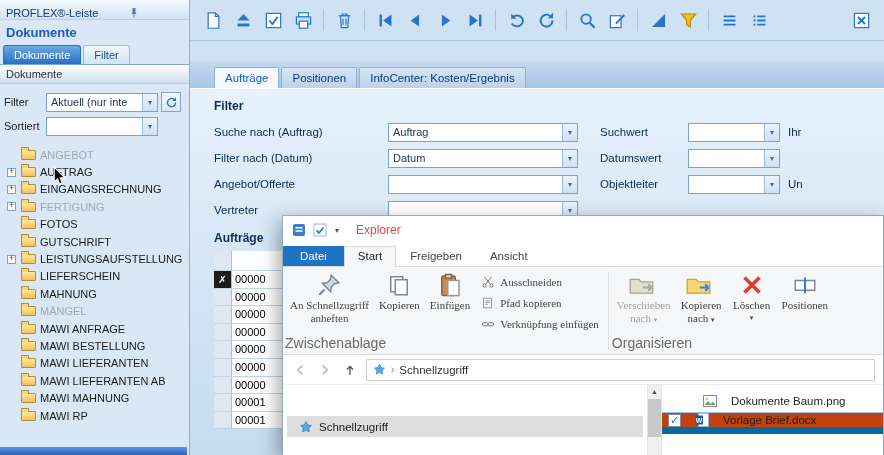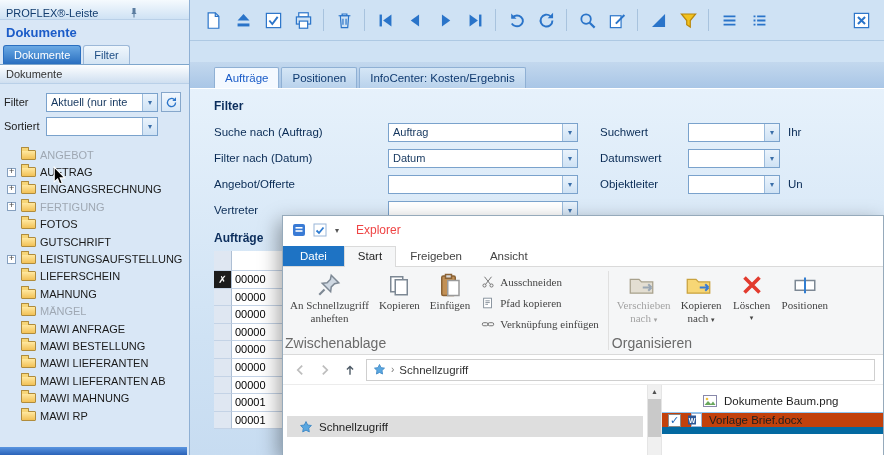--- a/index.html
+++ b/index.html
@@ -126,21 +126,21 @@
   .ex-left{flex:0 0 364px;position:relative}
   .ex-navitem{position:absolute;left:4px;top:31px;right:4px;height:21px;background:#dedede;
       display:flex;align-items:center;gap:6px;padding-left:12px;font-size:11.5px;color:#1e1e1e}
   .ex-navitem svg{width:14px;height:14px}
   .ex-scroll{flex:0 0 15px;background:#f0f0f0;border-left:1px solid #e5e5e5;border-right:1px solid #e5e5e5;
       display:flex;flex-direction:column;align-items:center}
   .ex-scroll .sarrow{height:14px;width:100%;display:flex;align-items:center;justify-content:center;
       color:#505050;font-size:7px;background:#f0f0f0;border:none}
   .ex-scroll .sthumb{width:100%;height:38px;background:#c9c9c9}
   .ex-files{flex:1;padding-top:5px}
-  .frow-file{display:flex;align-items:center;gap:6px;height:22px;font-size:11.5px;color:#1e1e1e}
+  .frow-file{display:flex;align-items:center;gap:13px;height:22px;font-size:11.5px;color:#1e1e1e}
   .frow-file.plain{padding-left:40px}
   .frow-file svg{width:16px;height:16px}
   .frow-file.sel{background:#c2410c;border-top:1px solid #8fc6f2;border-bottom:7px solid #0369a1;padding-left:6px}
   .cb{width:13px;height:13px;border:1px solid #8a8a8a;background:#fff;position:relative;flex:0 0 13px}
   .cb::before{content:"✓";position:absolute;left:1px;top:-1px;font-size:11px;color:#1e66b8}
 
   
   .cursor{position:absolute;left:53px;top:166px;z-index:40}
 </style>
 </head>

